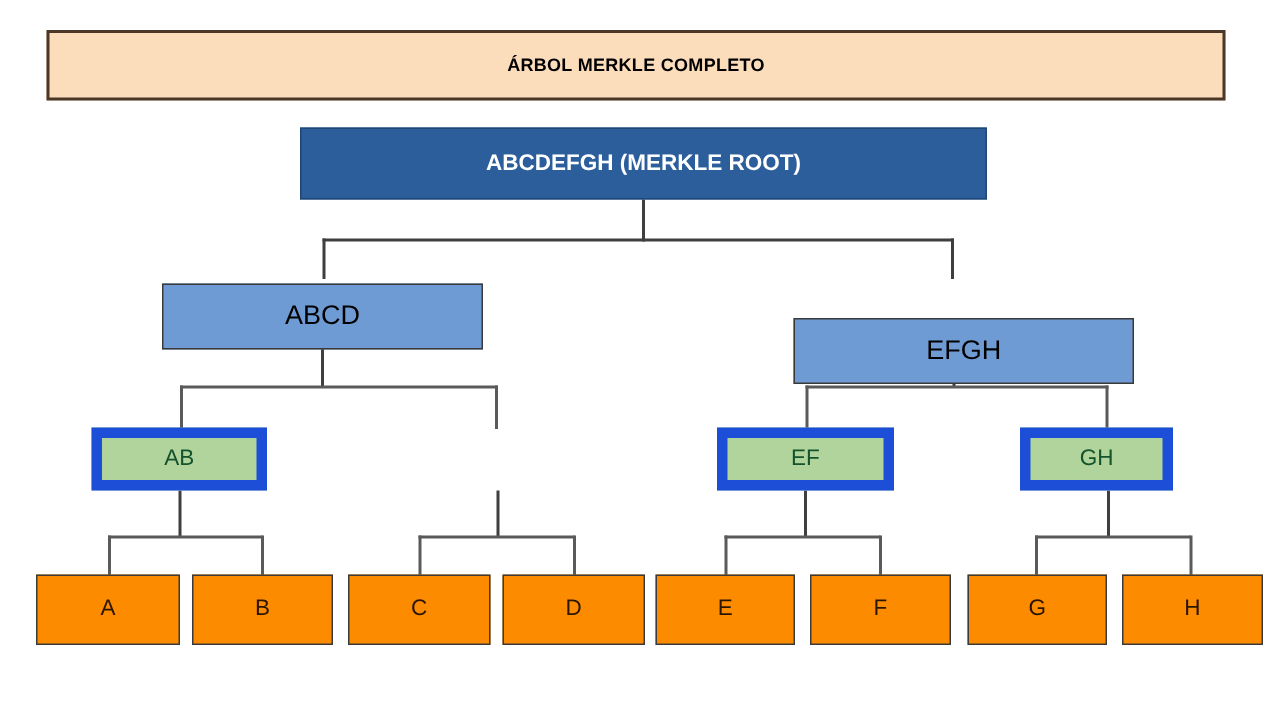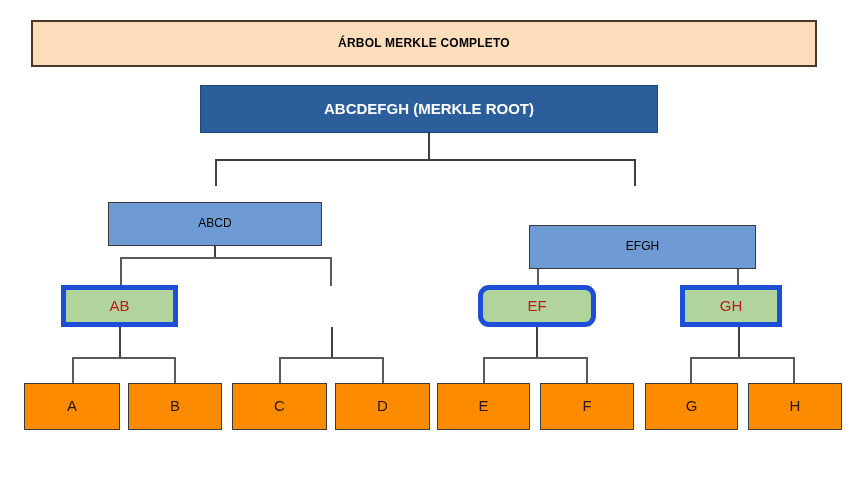--- a/index.html
+++ b/index.html
@@ -47,41 +47,41 @@
     width: 458px;
     height: 48px;
     background: #2b5e9b;
     border: 1px solid #1f4775;
     color: #ffffff;
     font-size: 15px;
     font-weight: bold;
   }
   
   .branch-node {
-    top: 202px;
+    top: 189px;
     height: 44px;
     background: #6f9bd4;
     border: 1px solid #3a3a3a;
     color: #000000;
-    font-size: 12px;
+    font-size: 18px;
   }
   .branch-abcd { left: 108px; width: 214px; }
   .branch-efgh { left: 529px; width: 227px; margin-top: 23px; }
   
   .pair-node {
     top: 285px;
     height: 42px;
     background: #b0d49b;
-    border: 5px solid #1d4ed8;
-    color: #b91c1c;
+    border: 7px solid #1d4ed8;
+    color: #14532d;
     font-size: 15px;
   }
   .pair-ab { left: 61px;  width: 117px; }
   .pair-cd { left: 273px; width: 117px; }
-  .pair-ef { left: 478px; width: 118px; border-radius: 11px; }
+  .pair-ef { left: 478px; width: 118px; }
   .pair-gh { left: 680px; width: 102px; }
   
   .leaf-node {
     top: 383px;
     height: 47px;
     width: 96px;
     background: #fd8b00;
     border: 1px solid #3a3a3a;
     color: #2a1500;
     font-size: 15px;

